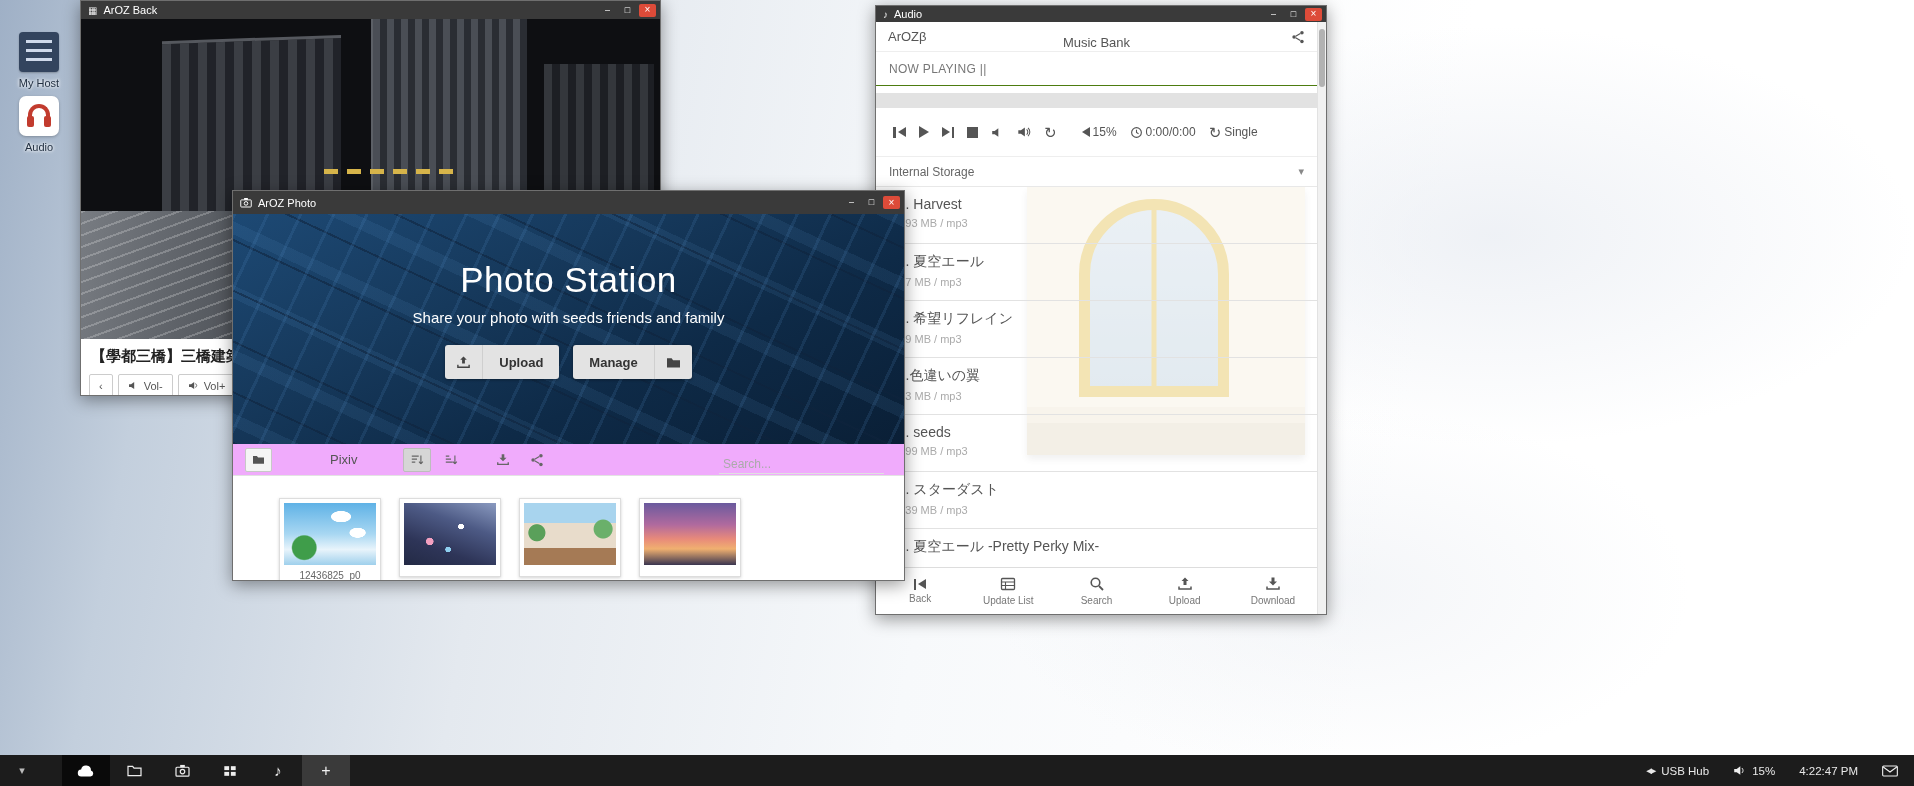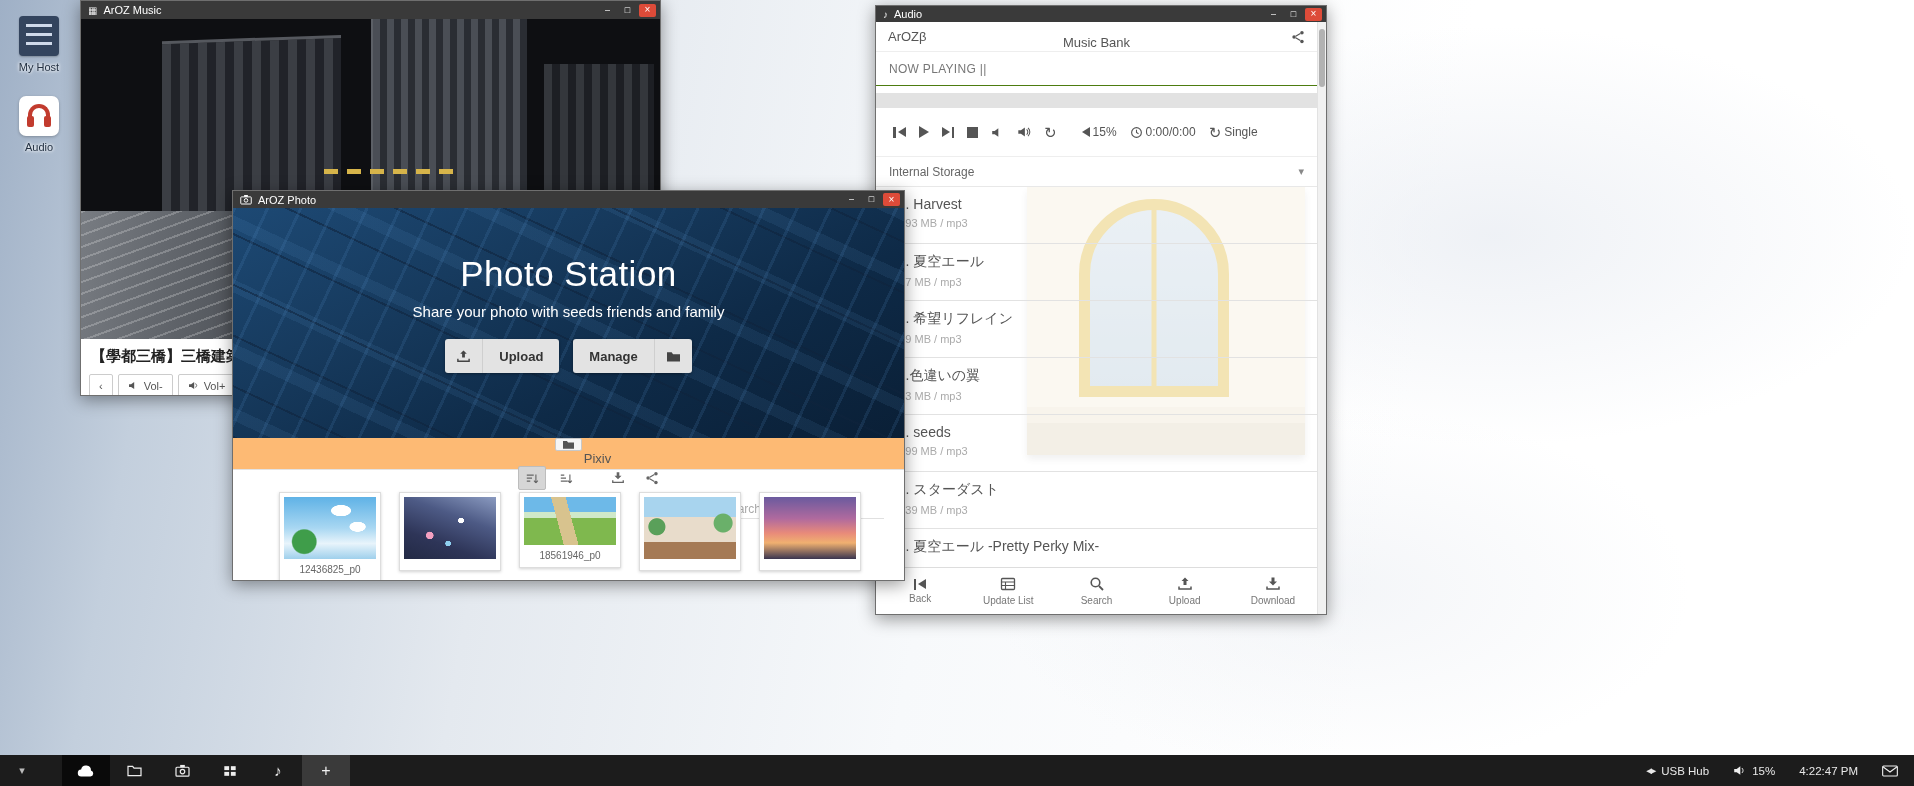--- a/index.html
+++ b/index.html
@@ -40,36 +40,36 @@
   .bld3 { right:1%; top:14%; width:19%; height:70%; background:repeating-linear-gradient(90deg,#34373c 0 8px,#1d1f24 8px 16px); }
   .plaza { left:0; bottom:0; width:46%; height:40%; background:linear-gradient(100deg,#787c82 0%,#5b5f65 45%,#34373c 100%); }
   .plaza::before { content:""; position:absolute; inset:0; background:repeating-linear-gradient(160deg, rgba(255,255,255,.22) 0 2px, transparent 2px 11px); }
   .signs { left:42%; top:47%; width:130px; height:5px; background:repeating-linear-gradient(90deg,#d6b44a 0 14px, transparent 14px 23px); }
   .video-info { padding:8px 10px 2px; font-size:15px; font-weight:bold; color:#222; white-space:nowrap; }
   .video-controls { display:flex; gap:5px; padding:6px 8px; }
   .vbtn { height:23px; border:1px solid #ccc; background:#fff; color:#555; font-size:11px; display:flex; align-items:center; gap:5px; padding:0 9px; border-radius:2px; cursor:pointer; }
 
   
   .photo-window { left:232px; top:190px; width:673px; height:391px; z-index:3; }
-  .photo-window .titlebar { height:17px; }
+  .photo-window .titlebar { height:23px; }
   .hero { position:relative; height:230px; color:#fff; text-align:center; overflow:hidden;
     background:linear-gradient(155deg,#1d4974 0%,#16395c 35%,#0e2a47 65%,#0a1f36 100%); }
   .hero::before { content:""; position:absolute; inset:0; background:
     repeating-linear-gradient(115deg, rgba(90,150,210,.14) 0 3px, transparent 3px 30px),
     repeating-linear-gradient(25deg, rgba(15,35,60,.55) 0 2px, transparent 2px 46px),
     repeating-linear-gradient(205deg, rgba(120,190,255,.08) 0 12px, transparent 12px 58px); }
   .hero-title { position:relative; margin-top:46px; font-size:35px; font-weight:300; letter-spacing:.5px; }
   .hero-sub { position:relative; margin-top:9px; font-size:15px; font-weight:300; }
   .hero-actions { position:relative; margin-top:19px; display:flex; justify-content:center; gap:14px; }
   .hbtn { display:flex; align-items:center; background:#e3e3e3; border-radius:3px; color:#333; font-size:13px; font-weight:bold; height:34px; cursor:pointer; box-shadow:0 1px 3px rgba(0,0,0,.35); }
   .hbtn .seg-icon { width:38px; height:100%; display:flex; align-items:center; justify-content:center; color:#444; }
   .hbtn .seg-icon.left { border-right:1px solid #cfcfcf; }
   .hbtn .seg-icon.right { border-left:1px solid #cfcfcf; }
   .hbtn .seg-label { padding:0 16px; }
-  .photo-toolbar { height:32px; display:flex; align-items:center; background:#fdba74; border-bottom:1px solid #e3e3e3; padding:0 12px;flex-direction:column; }
+  .photo-toolbar { height:32px; display:flex; align-items:center; background:#f0abfc; border-bottom:1px solid #e3e3e3; padding:0 12px; }
   .tb-folder-btn { width:27px; height:24px; border:1px solid #c8c8c8; background:#f5f5f5; display:flex; align-items:center; justify-content:center; color:#555; border-radius:2px; cursor:pointer; }
   .tb-path { margin-left:58px; font-size:13px; color:#555; }
   .tb-group { margin-left:46px; display:flex; gap:6px; align-items:center; }
   .tb-btn { width:28px; height:24px; display:flex; align-items:center; justify-content:center; color:#666; cursor:pointer; border-radius:2px; border:1px solid transparent; }
   .tb-btn.active { background:#d6d6d6; border-color:#bdbdbd; }
   .tb-search { margin-left:auto; display:flex; align-items:center; gap:6px; width:165px; border-bottom:1px solid #e0e0e0; padding:2px 4px; margin-right:8px; }
   .tb-search input { border:none; outline:none; flex:1; font-size:12px; color:#555; background:transparent; font-family:inherit;margin-top:10px; }
   .tb-search input::placeholder { color:#aaa; }
   .photo-grid { display:flex; gap:18px; padding:22px 0 0 46px; align-items:flex-start; }
   .pcard { background:#fff; border:1px solid #ddd; box-shadow:0 1px 3px rgba(0,0,0,.18); padding:4px; width:102px; cursor:pointer; }
@@ -141,37 +141,37 @@
   .tb-stat { display:flex; align-items:center; gap:6px; cursor:pointer; }
   .usb-arrows { letter-spacing:-1px; font-size:11px; }
 
   svg.ic { display:block; }
 </style>
 </head>
 <body>
 
 <div class="desktop">
 
-  <div class="desk-icon" style="left:6px; top:16px;">
+  <div class="desk-icon" style="left:6px; top:32px;">
     <div class="glyph host-glyph"></div>
     <div class="dlabel">My Host</div>
   </div>
   <div class="desk-icon" style="left:6px; top:96px;">
     <div class="glyph audio-glyph">
       <div class="band"></div>
         <div class="pad-l"></div>
         <div class="pad-r"></div>
     </div>
     <div class="dlabel">Audio</div>
   </div>
 
   <div class="window video-window">
     <div class="titlebar">
       <span class="t-icon">▦</span>
-      <span>ArOZ Music</span>
+      <span>ArOZ Back</span>
       <span class="win-controls">
         <span class="win-btn">–</span>
         <span class="win-btn">□</span>
         <span class="win-btn close">×</span>
       </span>
     </div>
     <div class="video-screen">
       <div class="bld bld1"></div>
       <div class="bld bld2"></div>
       <div class="bld bld3"></div>
@@ -441,24 +441,20 @@
 
     <div class="photo-grid">
       <div class="pcard">
         <div class="pthumb thumb-1"></div>
         <div class="pcap">12436825_p0</div>
       </div>
       <div class="pcard">
         <div class="pthumb thumb-2"></div>
         <div class="pcap"></div>
       </div>
-      <div class="pcard short">
-        <div class="pthumb thumb-3"></div>
-        <div class="pcap">18561946_p0</div>
-      </div>
       <div class="pcard">
         <div class="pthumb thumb-4"></div>
         <div class="pcap"></div>
       </div>
       <div class="pcard">
         <div class="pthumb thumb-5"></div>
         <div class="pcap"></div>
       </div>
     </div>
   </div>

